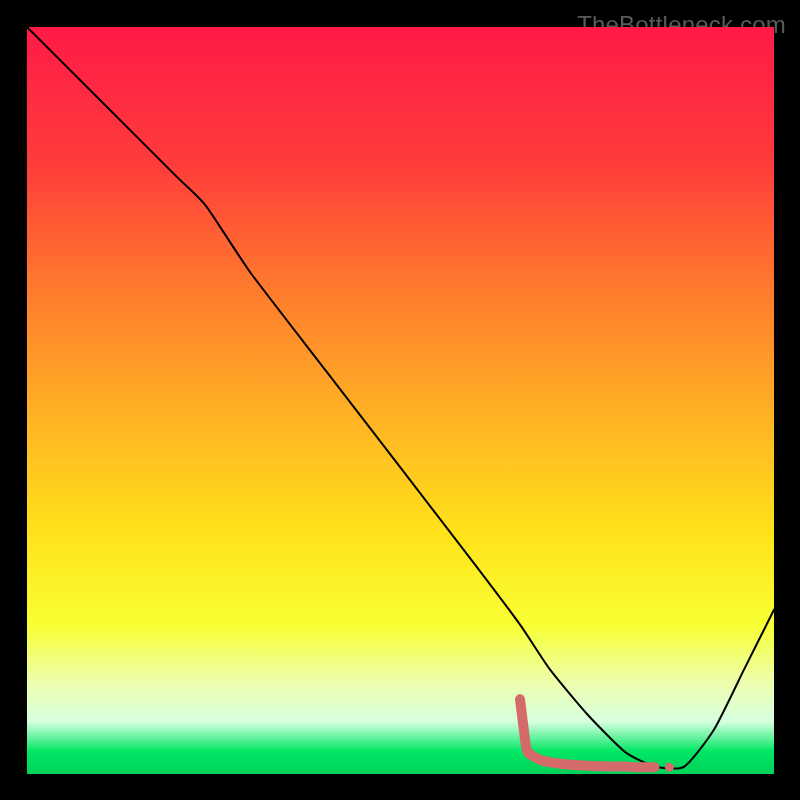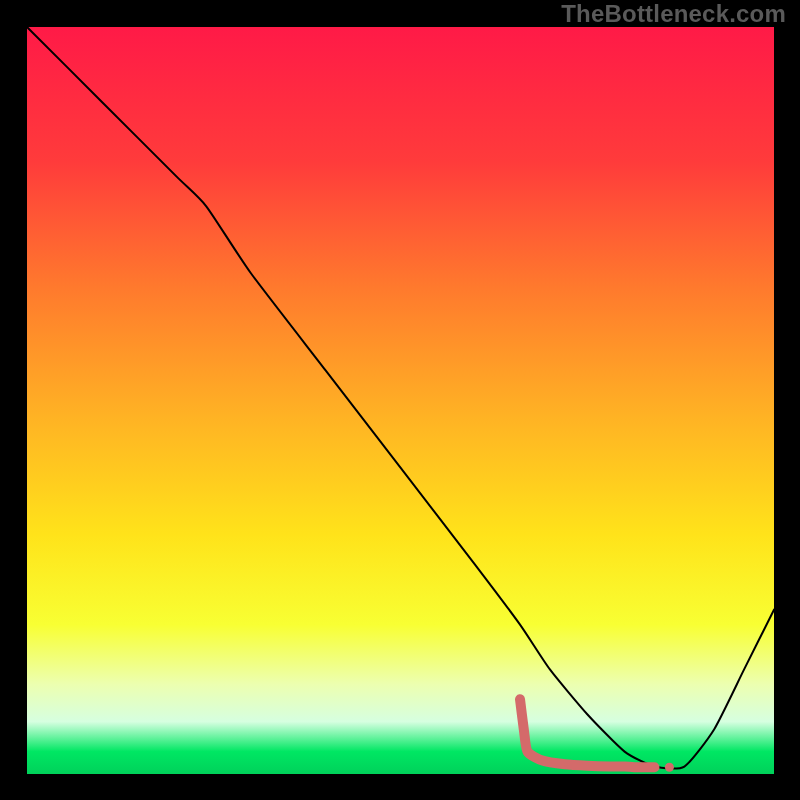--- a/index.html
+++ b/index.html
@@ -12,25 +12,25 @@
     font-family: Arial, Helvetica, sans-serif;
   }
   .outer {
     width: 800px;
     height: 800px;
     background: #000;
     position: relative;
   }
   .watermark {
     position: absolute;
-    top: 0;
+    top: 11px;
     right: 14px;
     color: #5a5a5a;
     font-size: 24px;
-    font-weight: 700;
+    font-weight: 400;
     letter-spacing: 0.2px;
   }
   .plot-wrap {
     position: absolute;
     left: 27px;
     top: 27px;
     width: 747px;
     height: 747px;
     background: #000;
   }

